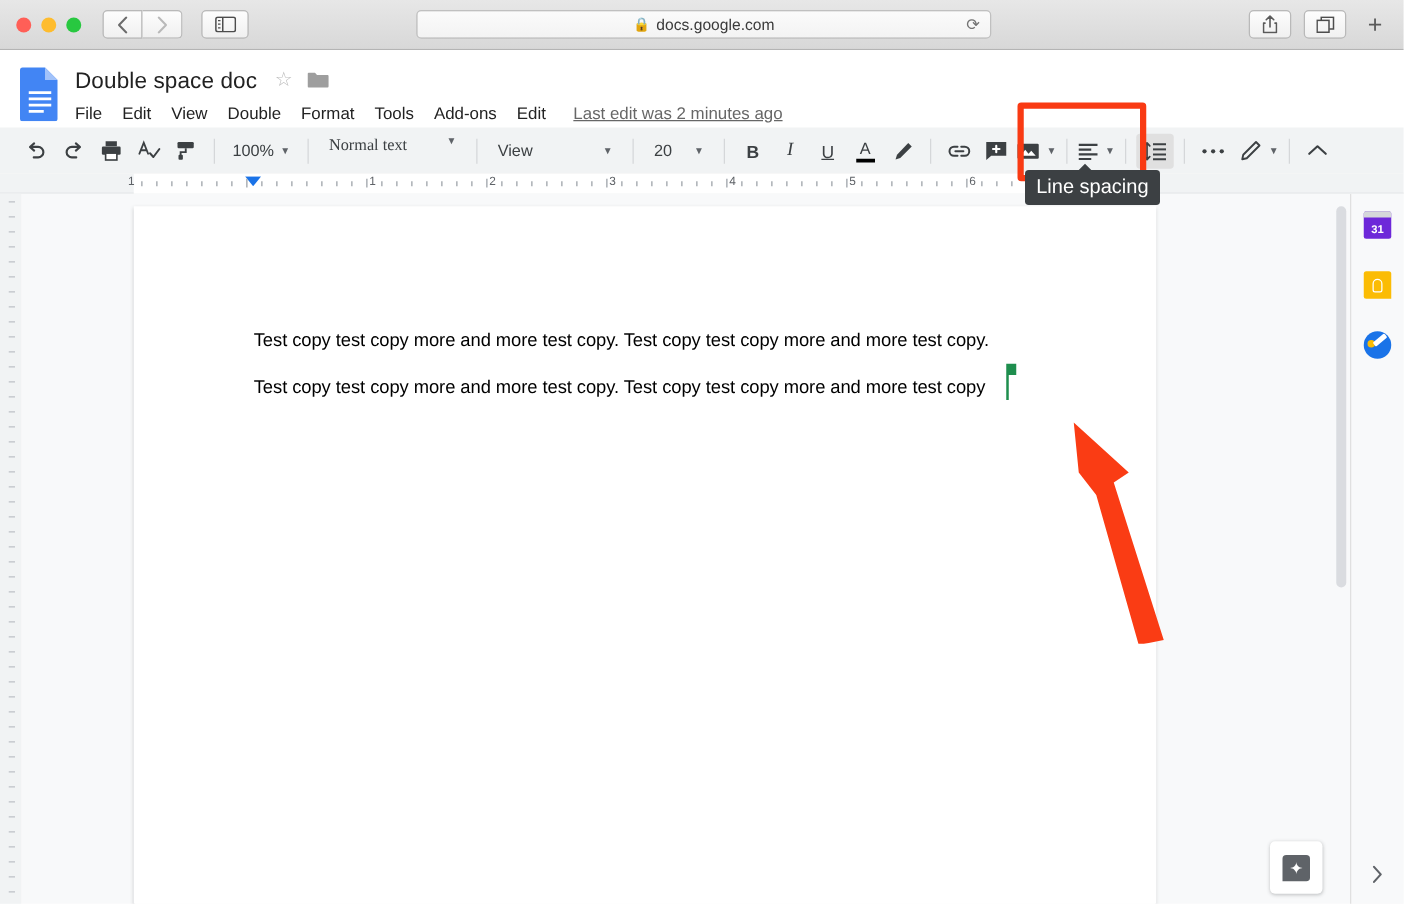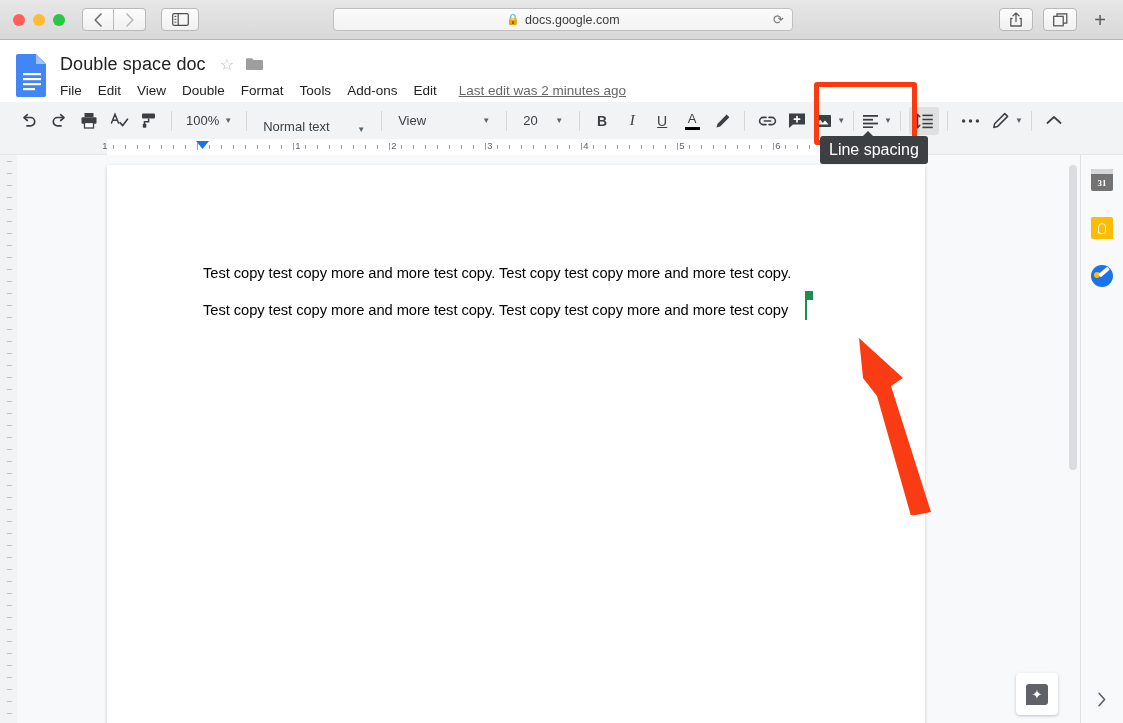--- a/index.html
+++ b/index.html
@@ -90,21 +90,21 @@
   .toolbar-inner { display: flex; align-items: center; width: 100%; }
   .tb {
     height: 28px; min-width: 28px; display: flex; align-items: center; justify-content: center;
     color: #3c4043; border-radius: 3px; margin: 0 1px; font-size: 13px;
   }
   .tb.active { background: #e0e0e0; }
   .tb-sep { width: 1px; height: 20px; background: #d5d7d9; margin: 0 7px; }
   .tb-txt { font-size: 13px; color: #3c4043; }
   .caret { font-size: 8px; color: #5f6368; margin-left: 5px; }
   .zoom-box { display: flex; align-items: center; padding: 0 6px; height: 26px; }
-  .style-box { width: 118px; display: flex; align-items: flex-end; justify-content: space-between; padding: 0 8px; height: 26px; }
+  .style-box { width: 118px; display: flex; align-items: flex-start; justify-content: space-between; padding: 0 8px; height: 26px; font-family: Liberation Serif, serif; }
   .font-box { width: 108px; display: flex; align-items: center; justify-content: space-between; padding: 0 8px; height: 26px; }
   .size-box { width: 56px; display: flex; align-items: center; justify-content: space-between; padding: 0 8px; height: 26px; }
   .toolbar-right { position: absolute; right: 54px; display: flex; align-items: center; }
 
   
   .hl-box {
     position: absolute; left: 814px; top: -20px; width: 103px; height: 63px;
     border: 5px solid #f93a13; border-radius: 3px; pointer-events: none; z-index: 30;
   }
   .tooltip {
@@ -158,23 +158,23 @@
     background: #dadce0; border-radius: 4px;
   }
 
   
   .right-rail {
     position: absolute; right: 0; top: 0; width: 43px; height: 570px;
     background: #f8f9fa; border-left: 1px solid #e0e0e0;
     display: flex; flex-direction: column; align-items: center; padding-top: 14px; gap: 26px;
   }
   .rail-ico { width: 22px; height: 22px; }
-  .cal-ico { background: #737373; border-radius: 2px; position: relative; color: #fff;
+  .cal-ico { background: #6d28d9; border-radius: 2px; position: relative; color: #fff;
              font-size: 9px; font-weight: bold; display: flex; align-items: flex-end;
-             justify-content: center; padding-bottom: 3px; font-family: Liberation Serif, serif; }
+             justify-content: center; padding-bottom: 3px; }
   .cal-ico:before { content:""; position:absolute; top:0; left:0; right:0; height:5px; background:#d5d7da; border-radius:2px 2px 0 0;}
   .keep-ico { background: #fbbc04; border-radius: 2px 2px 0 2px; position: relative;
               display:flex; align-items:center; justify-content:center; }
   .keep-bulb { width: 8px; height: 11px; border: 1.6px solid #fff; border-radius: 4px 4px 2px 2px; }
   .tasks-ico { background: #1a73e8; border-radius: 50%; position: relative; }
   .tasks-ico .dot { position:absolute; left:3px; top:7px; width:6px; height:6px; background:#fbbc04; border-radius:50%; }
   .tasks-ico .pen { position:absolute; left:7px; top:5px; width:12px; height:4px; background:#fff;
                     transform: rotate(-40deg); border-radius:1px; }
   .rail-expand { position: absolute; bottom: 18px; color: #5f6368; font-size: 15px; }
 

